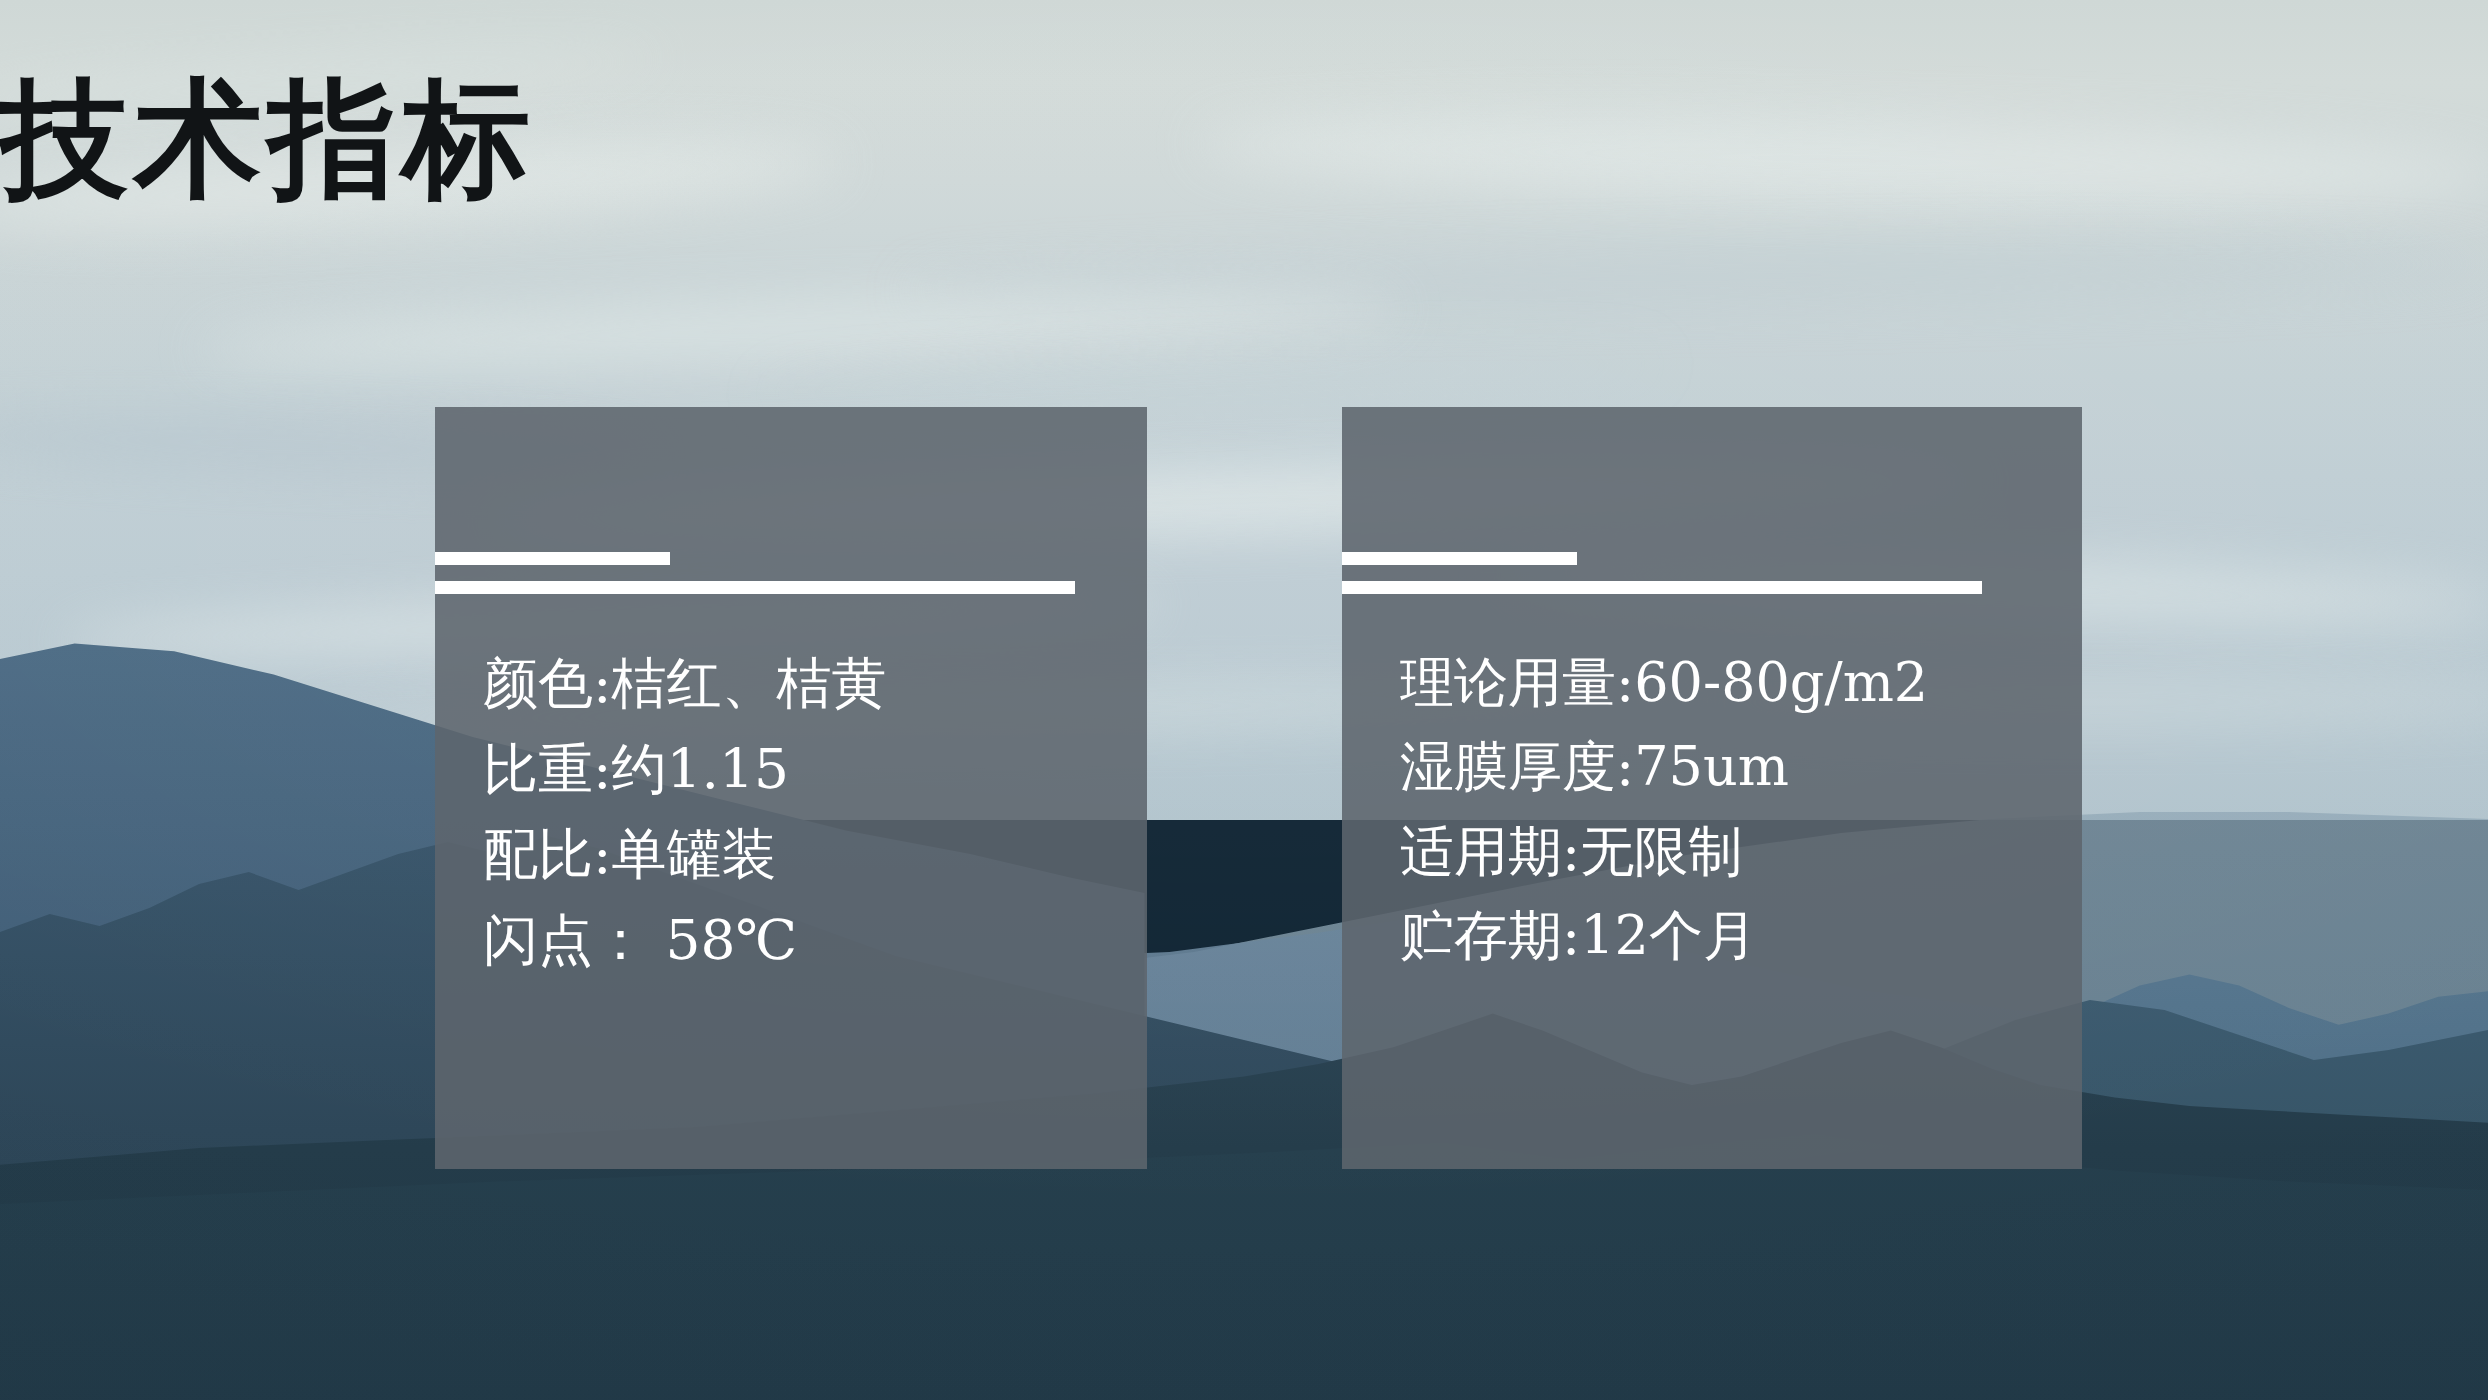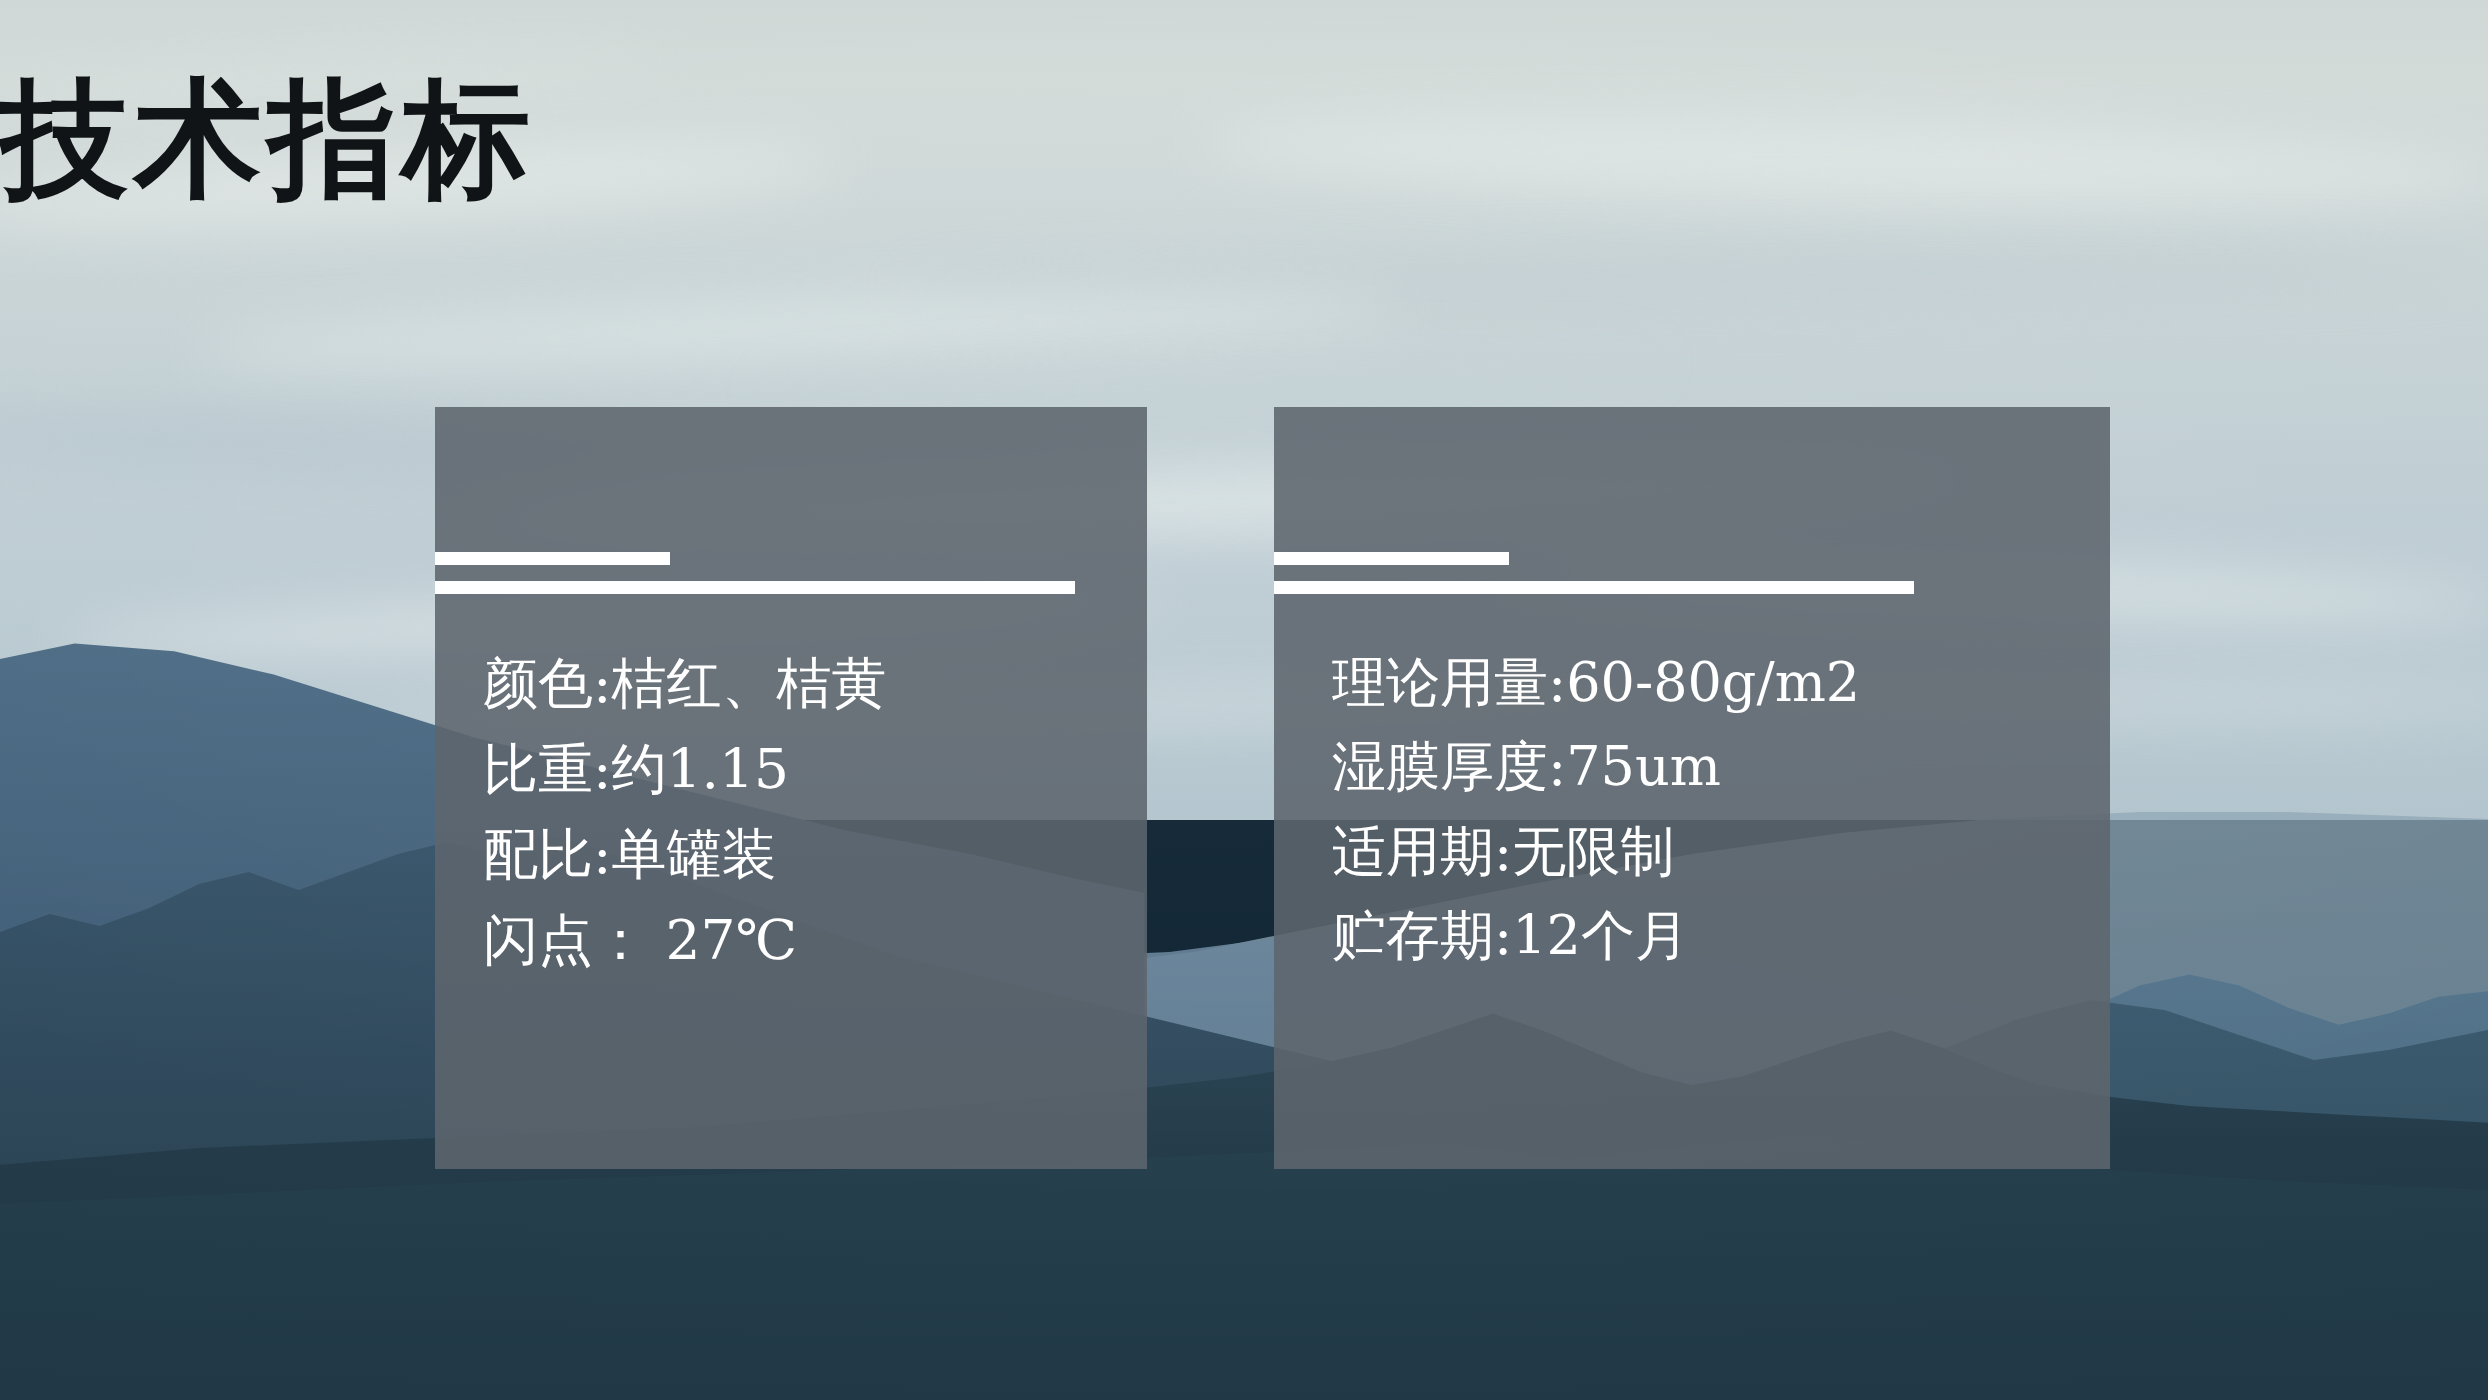--- a/index.html
+++ b/index.html
@@ -142,21 +142,21 @@
     white-space:nowrap;
   }
 
   
   .card{
     position:absolute;
     top:407px;height:762px;
     background:rgba(93,101,109,0.88);
   }
   #card-left{left:435px;width:712px;}
-  #card-right{left:1274px;width:836px;}
+  #card-right{left:1342px;width:740px;}
 
   .rules{position:absolute;left:0;top:145px;width:100%;}
   .rule{background:#ffffff;height:13px;}
   .rule-short{width:235px;margin-left:0;}
   .rule-gap{height:16px;}
   .rule-long{width:640px;margin-left:0;}
 
   .lines{
     position:absolute;left:0;right:0;top:240px;
     padding-left:48px;padding-right:16px;
@@ -208,21 +208,21 @@
   <div class="card" id="card-left">
     <div class="rules">
       <div class="rule rule-short"></div>
       <div class="rule-gap"></div>
       <div class="rule rule-long"></div>
     </div>
     <div class="lines">
       <span class="line">颜色:桔红、桔黄</span>
       <span class="line">比重:约1.15</span>
       <span class="line">配比:单罐装</span>
-      <span class="line">闪点： 27℃</span>
+      <span class="line">闪点： 58℃</span>
     </div>
   </div>
 
   <div class="card" id="card-right">
     <div class="rules">
       <div class="rule rule-short"></div>
       <div class="rule-gap"></div>
       <div class="rule rule-long"></div>
     </div>
     <div class="lines">

